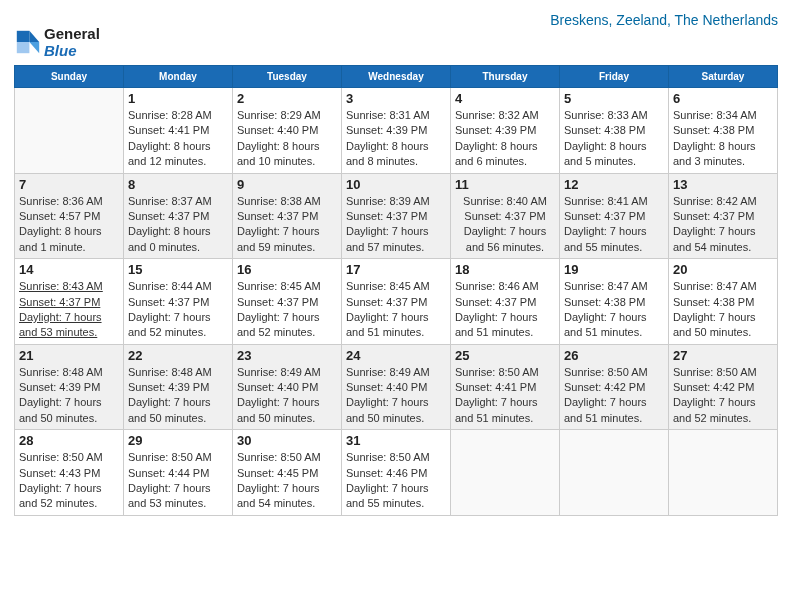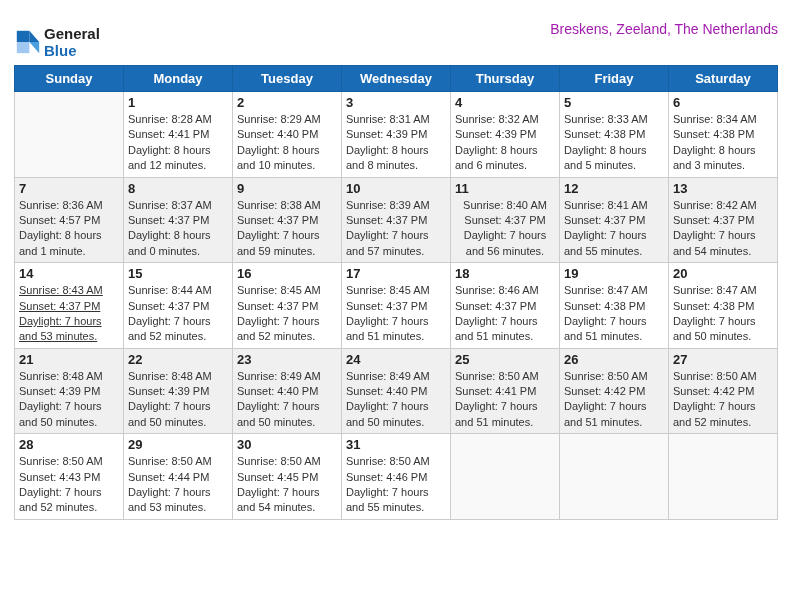--- a/index.html
+++ b/index.html
@@ -36,32 +36,32 @@
       text-align: right;
     }
     .month-title {
       font-size: 32px;
       font-weight: bold;
       color: #222;
       line-height: 1.1;
     }
     .subtitle {
       font-size: 14px;
-      color: #a21caf;
-      margin-top: 11px;
+      color: #0369a1;
+      margin-top: 2px;
     }
     .calendar {
       width: 100%;
       border-collapse: collapse;
       border: 1px solid #ccc;
     }
     .calendar th {
       background: #1a6bb5;
       color: #fff;
-      font-size: 13px;
+      font-size: 10px;
       font-weight: bold;
       text-align: center;
       padding: 5px 16px;
       border: 1px solid #1560a0;
     }
     .calendar td {
       vertical-align: top;
       border: 1px solid #ccc;
       padding: 3px 4px;
       width: calc(100% / 7);
@@ -93,21 +93,21 @@
   <div class="header">
     <div class="logo">
       <svg class="logo-icon" viewBox="0 0 40 40">
         <polygon points="22,4 36,20 22,20" fill="#1a6bb5"></polygon>
         <polygon points="22,20 36,20 36,36" fill="#4da0e0"></polygon>
         <rect x="4" y="4" width="18" height="16" fill="#1a6bb5"></rect>
         <rect x="4" y="20" width="18" height="16" fill="#a0c8f0"></rect>
       </svg>
       <div>
         <div style="font-size:15px;font-weight:bold;color:#222;">General</div>
-        <div style="font-size:15px;font-weight:bold;color:#1a6bb5;">Blue</div>
+        <div style="font-size:15px;font-weight:bold;color:#1a6bb5;font-style:italic;">Blue</div>
       </div>
     </div>
     <div class="title-area">
       <div class="subtitle">Breskens, Zeeland, The Netherlands</div>
     </div>
   </div>
 
   <table class="calendar">
     <thead>
       <tr>

